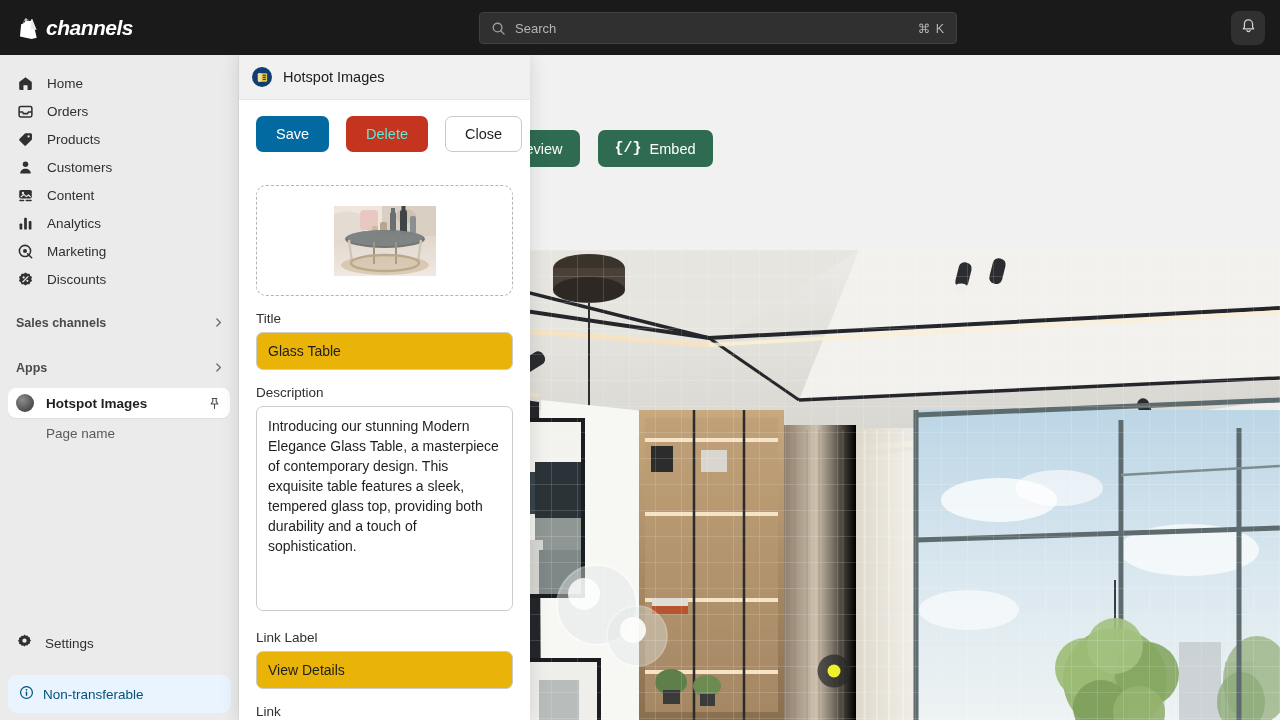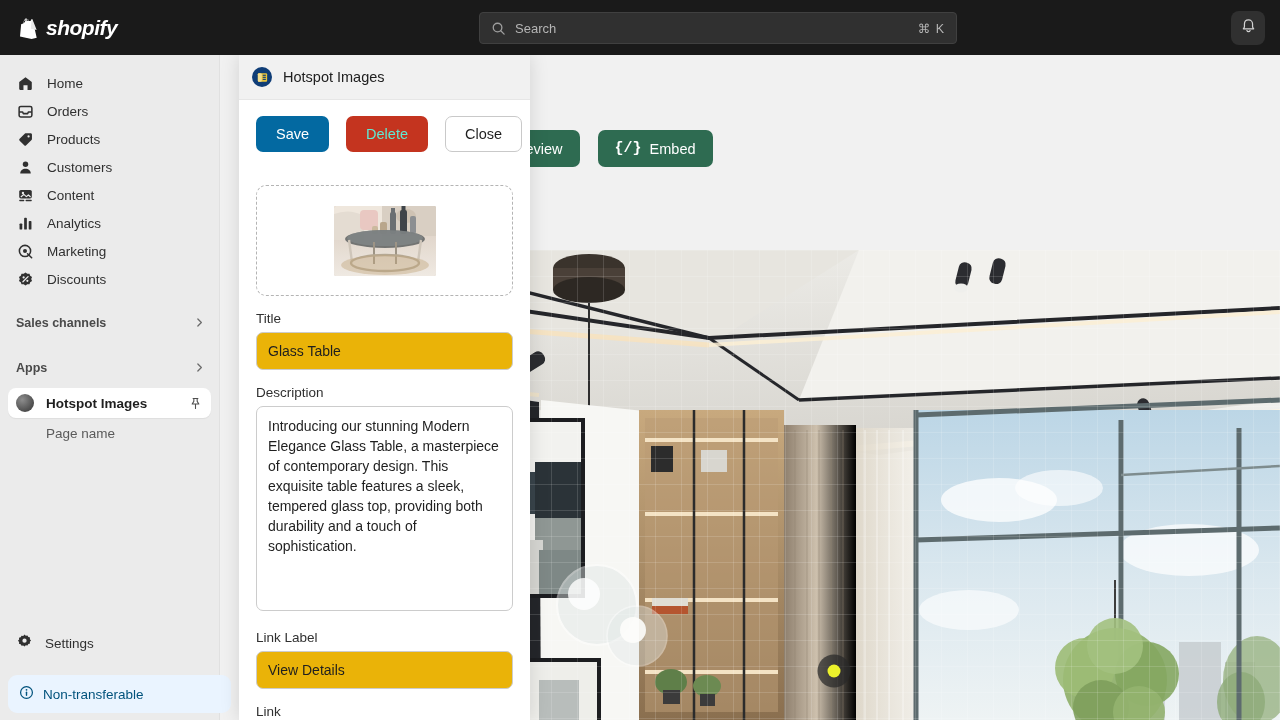--- a/index.html
+++ b/index.html
@@ -42,21 +42,21 @@
   #bell {
     position: absolute; right: 15px; top: 11px;
     width: 34px; height: 34px; border-radius: 8px;
     background: #303030;
     display: flex; align-items: center; justify-content: center;
   }
 
   
   #sidebar {
     position: absolute; top: 55px; left: 0;
-    width: 220px; height: 665px;
+    width: 239px; height: 665px;
     background: #ebebeb;
     border-right: 1px solid #e0e0e0;
     z-index: 10;
   }
   .navlist { padding: 14px 8px 0 8px; }
   .navitem {
     display: flex; align-items: center; gap: 12px;
     height: 28px; padding: 0 8px; border-radius: 8px;
     margin-bottom: 0px;
   }
@@ -205,21 +205,21 @@
 
 <div id="topbar">
 
   <div id="brand">
     <span class="bag">
       <svg viewBox="0 0 20 22" width="20" height="22">
         <path d="M13.2 2.2c-.2-.1-.5 0-.7.2-.1.1-.6.7-1 1.6-.6-.2-1.2-.1-1.7.1-.4-1-1.1-1.8-2.1-1.8-1.6 0-2.9 2-3.4 4.2l-1.6.5c-.5.2-.5.2-.6.7L1 19.6 12.6 22l5.2-1.3S13.6 2.4 13.2 2.2zM9.4 3.6c-.6.2-1.3.4-2 .6.3-1.2.9-2.1 1.6-2.3.3.4.4 1 .4 1.7zM8.2 1.1c-.1 0-.2.1-.3.1C6.9 2 6.2 3.4 5.9 5.2L4.3 5.7C4.8 3.9 5.9 1 8.2 1.1z" fill="#ffffff"></path>
         <path d="M13.2 2.2c-.2-.1-.5 0-.7.2l-.6 9.3 5.9 1.4S13.6 2.4 13.2 2.2z" fill="#e8e8e8"></path>
       </svg>
     </span>
-    <span class="wordmark">shopify</span>
+    <span class="wordmark">channels</span>
   </div>
 
   <div id="searchwrap">
     <span class="sicon">
       <svg viewBox="0 0 16 16" width="15" height="15">
         <circle cx="7" cy="7" r="4.6" fill="none" stroke="#c9c9c9" stroke-width="1.4"></circle>
         <line x1="10.4" y1="10.4" x2="14" y2="14" stroke="#c9c9c9" stroke-width="1.4" stroke-linecap="round"></line>
       </svg>
     </span>
     <span class="splaceholder">Search</span>

